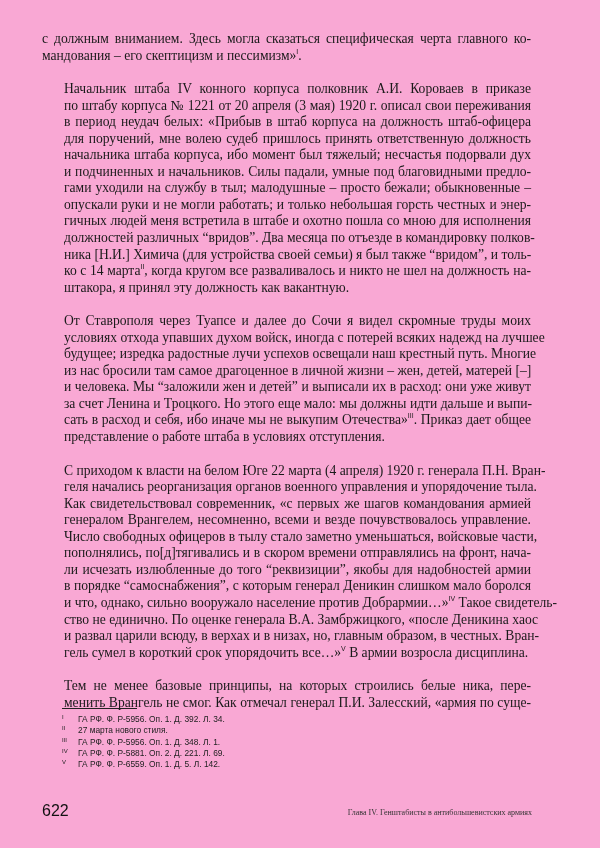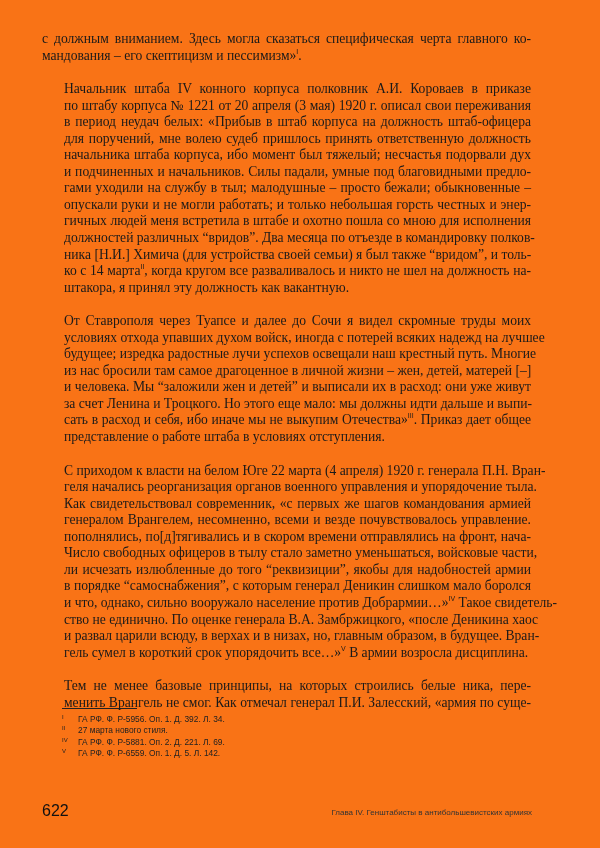--- a/index.html
+++ b/index.html
@@ -1,35 +1,35 @@
 <!DOCTYPE html>
 <html><head>
 <meta charset="utf-8">
 <style>
   html, body { margin: 0; padding: 0; background: #ffffff; }
   body { width: 600px; height: 848px; position: relative; overflow: hidden; }
-  .page { position: absolute; left: 0; top: 0; width: 600px; height: 848px; background: #f97316; }
+  .page { position: absolute; left: 0; top: 0; width: 600px; height: 848px; background: #f9a8d4; }
   .body-text {
     position: absolute; left: 42px; top: 31px; width: 489px;
     font-family: "Liberation Serif", serif; font-size: 13.6px; line-height: 16.55px;
     color: #1a1a1a; text-align: justify; hyphens: manual;
   }
   .body-text p { margin: 0; }
   .body-text p.indent { text-indent: 22px; margin-top: 17px; }
   .body-text span.line { display: block; text-align: justify; text-align-last: justify; white-space: nowrap; }
   .body-text span.line.last { text-align-last: left; }
   sup.fn { font-size: 7px; vertical-align: 6px; line-height: 0; font-family: "Liberation Sans", sans-serif; }
   .rule { position: absolute; left: 62px; top: 708px; width: 75px; height: 1px; background: #222; }
   .footnotes { position: absolute; left: 62px; top: 714px; width: 300px;
     font-family: "Liberation Sans", sans-serif; font-size: 8.4px; color: #222; line-height: 11.3px; }
   .fn-row { position: relative; padding-left: 16px; }
   .fn-mark { position: absolute; left: 0; top: -2px; font-size: 6px; }
   .page-number { position: absolute; left: 42px; top: 802px; font-family: "Liberation Sans", sans-serif;
     font-size: 16px; color: #111; }
-  .running-head { position: absolute; right: 68px; top: 808px; font-family: Liberation Sans, sans-serif;
+  .running-head { position: absolute; right: 68px; top: 808px; font-family: Liberation Serif, serif;
     font-size: 8px; color: #333; }
 </style>
 </head>
 <body>
 
 <div class="page">
   <div class="body-text">
 
     <p>
       <span class="line">с должным вниманием. Здесь могла сказаться специфическая черта главного ко-</span>
@@ -61,40 +61,41 @@
       <span class="line">за счет Ленина и Троцкого. Но этого еще мало: мы должны идти дальше и выпи-</span>
       <span class="line"><span>сать в расход и себя, ибо иначе мы не выкупим Отечества»</span><sup class="fn">III</sup><span>. Приказ дает общее</span></span>
       <span class="line last">представление о работе штаба в условиях отступления.</span>
     </p>
 
     <p class="indent">
       <span class="line" style="text-indent:22px">С приходом к власти на белом Юге 22 марта (4 апреля) 1920 г. генерала П.Н. Вран-</span>
       <span class="line">геля начались реорганизация органов военного управления и упорядочение тыла.</span>
       <span class="line">Как свидетельствовал современник, «с первых же шагов командования армией</span>
       <span class="line">генералом Врангелем, несомненно, всеми и везде почувствовалось управление.</span>
+      <span class="line">Число свободных офицеров в тылу стало заметно уменьшаться, войсковые части,</span>
       <span class="line">пополнялись, по[д]тягивались и в скором времени отправлялись на фронт, нача-</span>
-      <span class="line">Число свободных офицеров в тылу стало заметно уменьшаться, войсковые части,</span>
       <span class="line">ли исчезать излюбленные до того “реквизиции”, якобы для надобностей армии</span>
       <span class="line">в порядке “самоснабжения”, с которым генерал Деникин слишком мало боролся</span>
       <span class="line"><span>и что, однако, сильно вооружало население против Добрармии…»</span><sup class="fn">IV</sup><span> Такое свидетель-</span></span>
       <span class="line">ство не единично. По оценке генерала В.А. Замбржицкого, «после Деникина хаос</span>
-      <span class="line">и развал царили всюду, в верхах и в низах, но, главным образом, в будущее. Вран-</span>
+      <span class="line">и развал царили всюду, в верхах и в низах, но, главным образом, в честных. Вран-</span>
       <span class="line last"><span>гель сумел в короткий срок упорядочить все…»</span><sup class="fn">V</sup><span> В армии возросла дисциплина.</span></span>
     </p>
 
     <p class="indent">
       <span class="line" style="text-indent:22px">Тем не менее базовые принципы, на которых строились белые ника, пере-</span>
       <span class="line">менить Врангель не смог. Как отмечал генерал П.И. Залесский, «армия по суще-</span>
     </p>
   </div>
 
   <div class="rule"></div>
 
   <div class="footnotes">
     <div class="fn-row"><span class="fn-mark">I</span><span>ГА РФ. Ф. Р-5956. Оп. 1. Д. 392. Л. 34.</span></div>
     <div class="fn-row"><span class="fn-mark">II</span><span>27 марта нового стиля.</span></div>
+    <div class="fn-row"><span class="fn-mark">III</span><span>ГА РФ. Ф. Р-5956. Оп. 1. Д. 348. Л. 1.</span></div>
     <div class="fn-row"><span class="fn-mark">IV</span><span>ГА РФ. Ф. Р-5881. Оп. 2. Д. 221. Л. 69.</span></div>
     <div class="fn-row"><span class="fn-mark">V</span><span>ГА РФ. Ф. Р-6559. Оп. 1. Д. 5. Л. 142.</span></div>
   </div>
 
   <div class="page-number">622</div>
   <div class="running-head">Глава IV. Генштабисты в антибольшевистских армиях</div>
 </div>
 
 </body></html>

